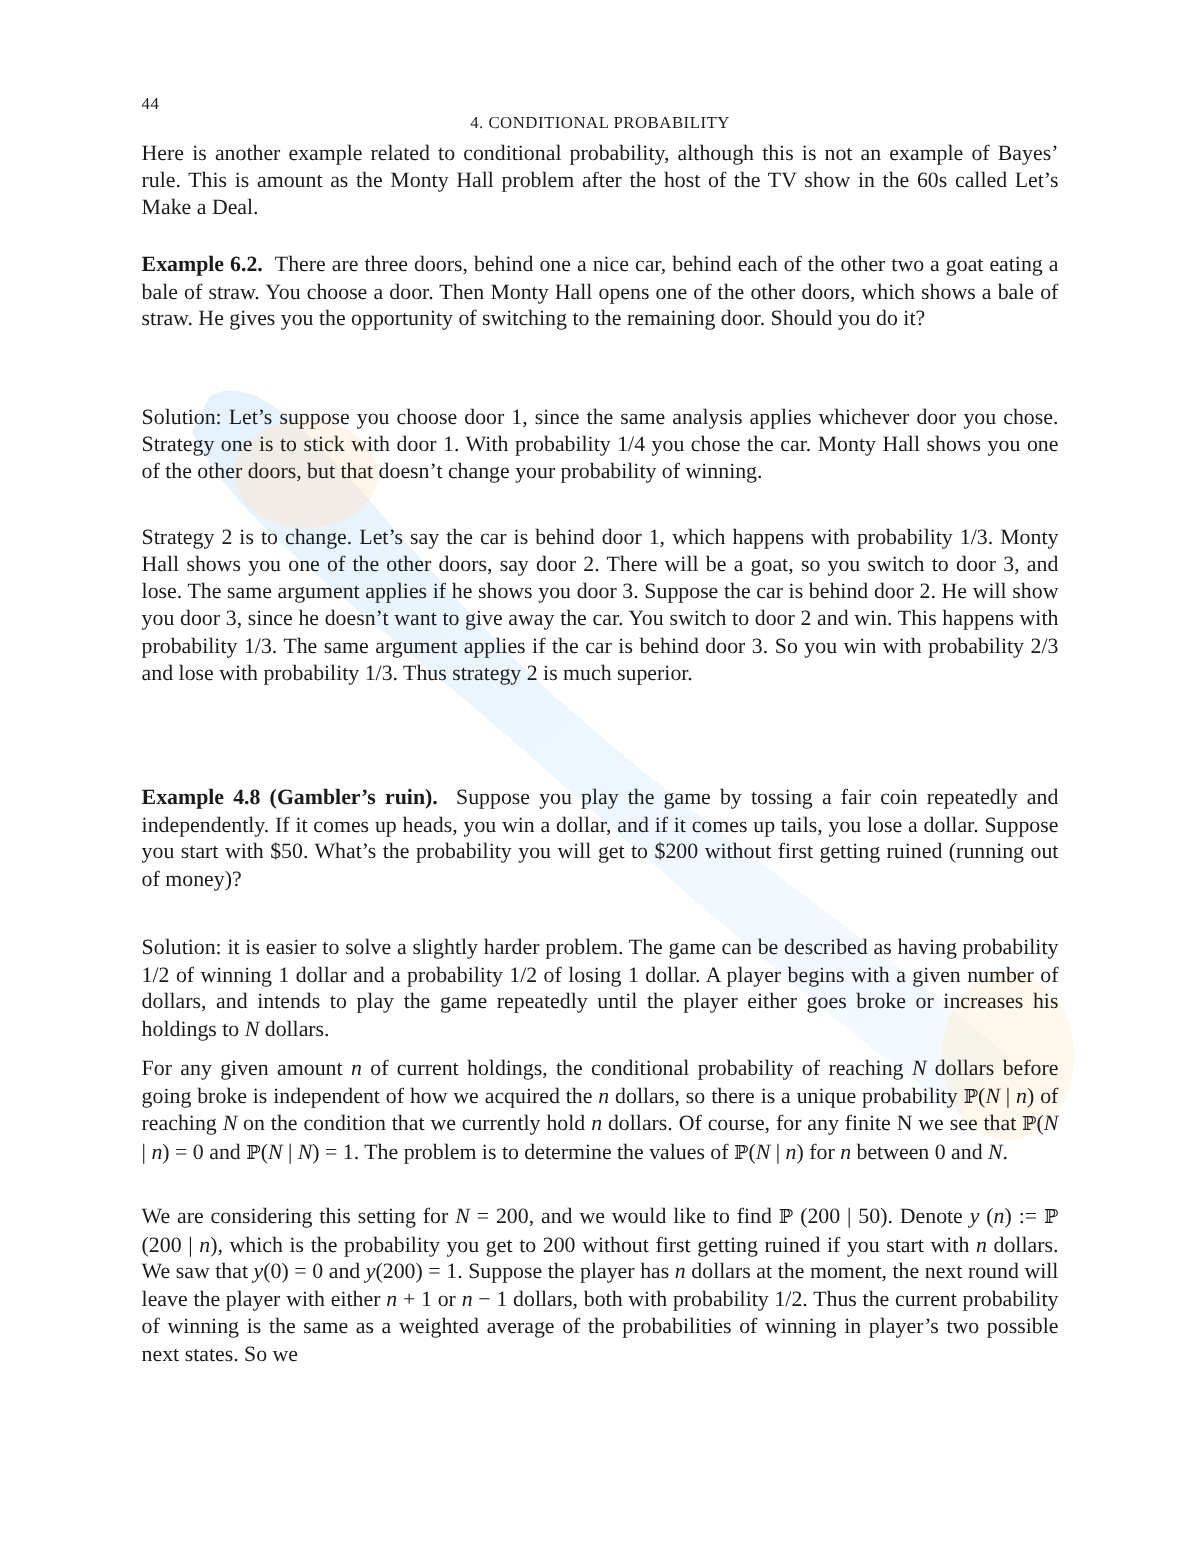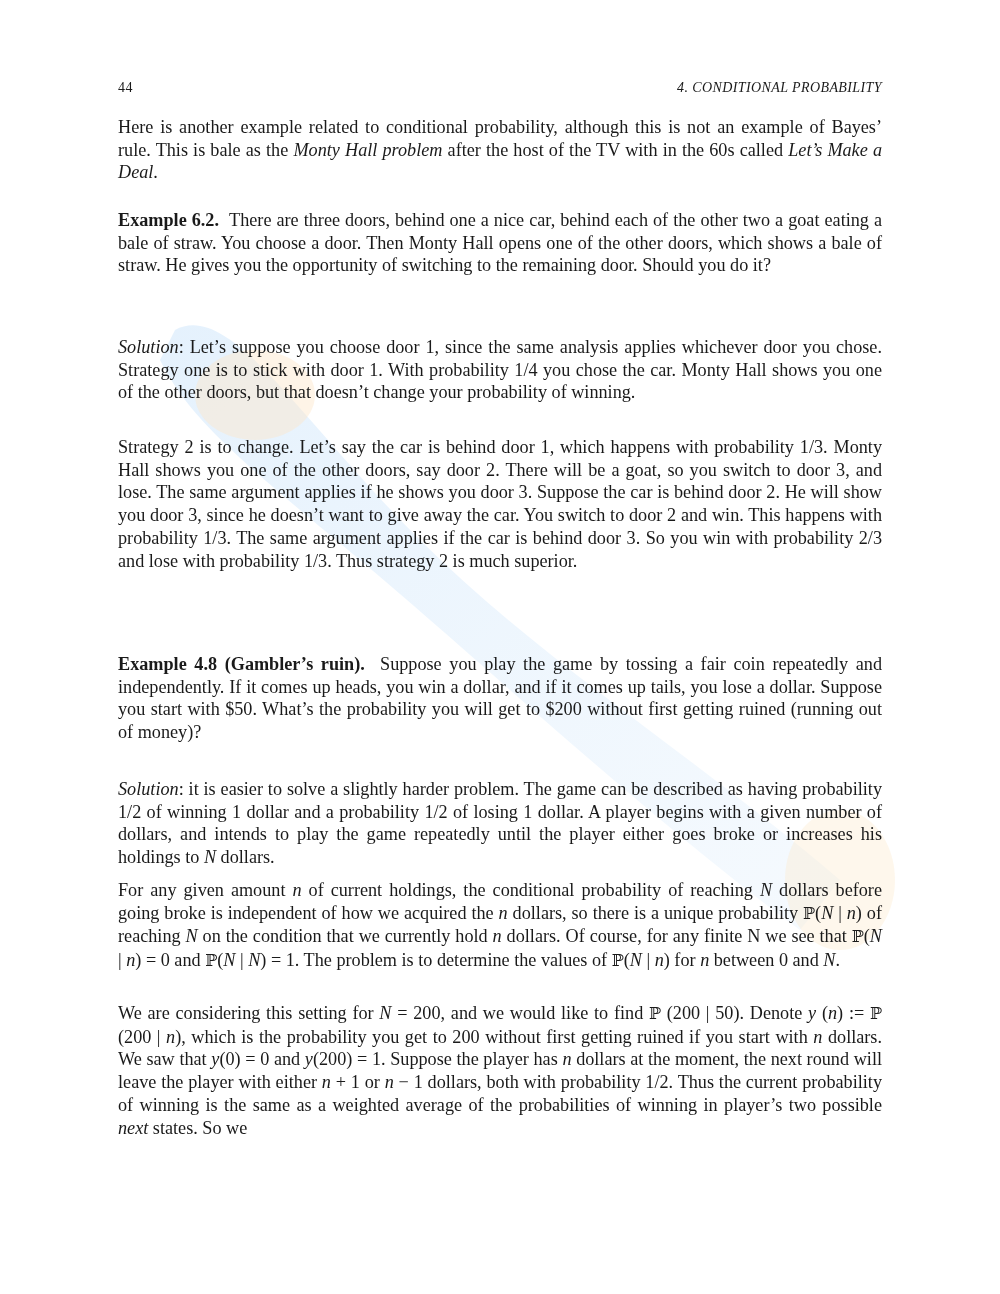--- a/index.html
+++ b/index.html
@@ -3,24 +3,24 @@
 <meta charset="utf-8">
 <style>
   html, body { margin:0; padding:0; background:#ffffff; }
   body { width:1000px; height:1294px; position:relative; overflow:hidden;
          font-family:"DejaVu Serif", "Liberation Serif", serif; color:#1a1a1a; }
   .page { position:absolute; left:0; top:0; width:1000px; height:1050px;padding-left:19px; }
   .watermark { position:absolute; left:0; top:0; width:1000px; height:1294px; pointer-events:none; z-index:0; }
   .header { position:absolute; top:80px; left:118px; width:764px; height:20px;
             font-family:"Liberation Serif", serif; font-size:14px; letter-spacing:0.4px; z-index:1; }
   .header .pnum { position:absolute; left:0; top:0; }
-  .header .htitle { position:absolute; left:0; width:764px; top:0; text-align:right;font-style:italic; }
+  .header .htitle { position:absolute; left:0; width:764px; top:16px; text-align:center; }
   .text { position:absolute; left:118px; width:764px; font-family:"Liberation Serif", serif;
           font-size:18.2px; line-height:22.7px; text-align:justify; z-index:1; margin:0; }
-  .it { font-style:italic; }
+  .it { }
   .b { font-weight:bold; }
   .m { font-style:italic; }
   .bb { font-style:normal; font-family:"DejaVu Serif", serif; font-size:16px; }
 </style>
 </head>
 <body>
 
 <div class="page">
 
   <svg class="watermark" viewBox="0 0 1000 1294">
@@ -33,21 +33,21 @@
     <path d="M175 330 C 230 300, 300 420, 420 540 S 700 760, 840 880 L 800 930 C 650 820, 480 660, 360 560 S 190 420, 160 360 Z" fill="url(#wgb)"></path>
     <ellipse cx="255" cy="395" rx="60" ry="45" fill="#fde7c9" opacity="0.45"></ellipse>
     <ellipse cx="840" cy="880" rx="55" ry="70" fill="#fde7c9" opacity="0.35"></ellipse>
   </svg>
 
   <div class="header">
     <span class="pnum">44</span>
     <span class="htitle">4. CONDITIONAL PROBABILITY</span>
   </div>
 
-  <p class="text" style="top:116px;"><span>Here is another example related to conditional probability, although this is not an example of Bayes’ rule. This is bale as the </span><span class="it">Monty Hall problem</span><span> after the host of the TV with in the 60s called </span><span class="it">Let’s Make a Deal</span><span>.</span></p>
+  <p class="text" style="top:116px;"><span>Here is another example related to conditional probability, although this is not an example of Bayes’ rule. This is amount as the </span><span class="it">Monty Hall problem</span><span> after the host of the TV show in the 60s called </span><span class="it">Let’s Make a Deal</span><span>.</span></p>
 
   <p class="text" style="top:209px;"><span class="b">Example 6.2.</span>&nbsp;&nbsp;<span>There are three doors, behind one a nice car, behind each of the other two a goat eating a bale of straw. You choose a door. Then Monty Hall opens one of the other doors, which shows a bale of straw. He gives you the opportunity of switching to the remaining door. Should you do it?</span></p>
 
   <p class="text" style="top:336px;"><span class="it">Solution</span><span>: Let’s suppose you choose door 1, since the same analysis applies whichever door you chose. Strategy one is to stick with door 1. With probability 1/4 you chose the car. Monty Hall shows you one of the other doors, but that doesn’t change your probability of winning.</span></p>
 
   <p class="text" style="top:436px;"><span>Strategy 2 is to change. Let’s say the car is behind door 1, which happens with probability 1/3. Monty Hall shows you one of the other doors, say door 2. There will be a goat, so you switch to door 3, and lose. The same argument applies if he shows you door 3. Suppose the car is behind door 2. He will show you door 3, since he doesn’t want to give away the car. You switch to door 2 and win. This happens with probability 1/3. The same argument applies if the car is behind door 3. So you win with probability 2/3 and lose with probability 1/3. Thus strategy 2 is much superior.</span></p>
 
 
   <p class="text" style="top:653px;"><span class="b">Example 4.8 (Gambler’s ruin).</span>&nbsp;&nbsp;<span>Suppose you play the game by tossing a fair coin repeatedly and independently. If it comes up heads, you win a dollar, and if it comes up tails, you lose a dollar. Suppose you start with $50. What’s the probability you will get to $200 without first getting ruined (running out of money)?</span></p>
 

